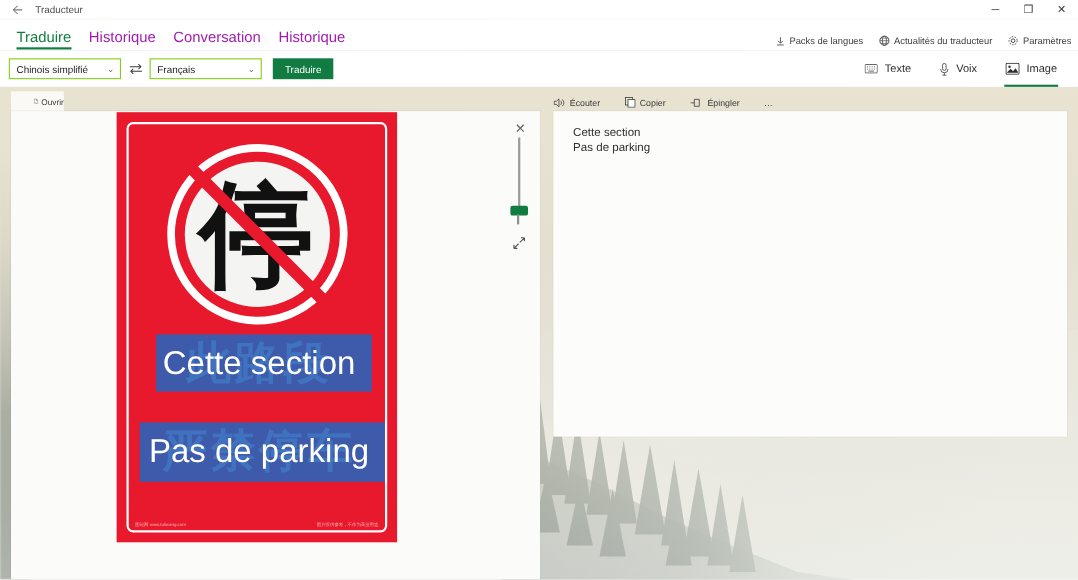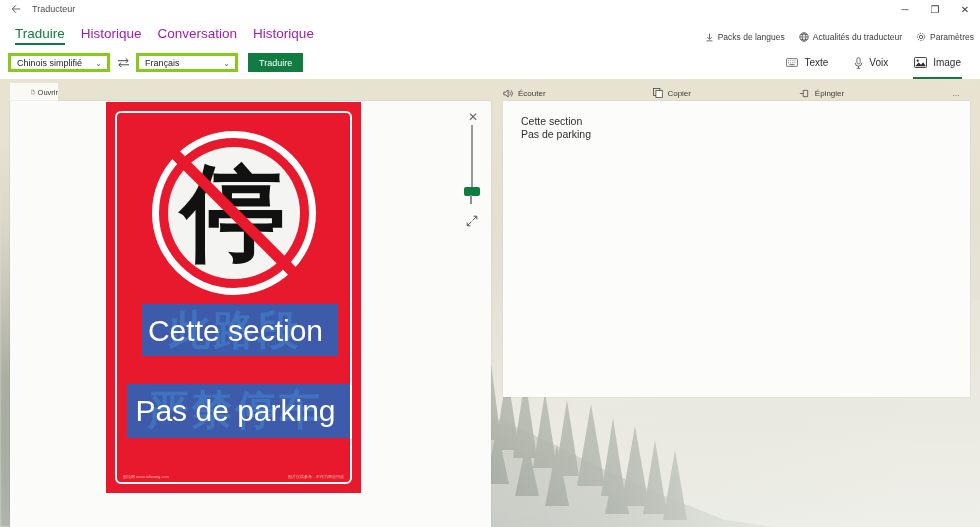--- a/index.html
+++ b/index.html
@@ -121,21 +121,21 @@
     position: relative;
     height: 33px;
     background: #ffffff;
     display: flex;
     align-items: center;
     padding-left: 8px;
   }
   .lang-select {
     position: relative;
     width: 102px; height: 19px;
-    border: 3px solid #84cc16;
+    border: 1px solid #84cc16;
     background: #fff;
     display: flex; align-items: center;
     padding: 0 6px;
     font-size: 9px; color: #242424;
   }
   .lang-select .chev {
     position: absolute; right: 5px; top: 50%;
     transform: translateY(-50%);
     color: #666; font-size: 8px;
   }
@@ -350,21 +350,21 @@
     position: absolute;
     left: 503px; top: 22px;
     width: 467px; height: 296px;
     background: #fcfcfb;
     box-shadow: 0 0 0 .5px rgba(0,0,0,.06);
   }
   #result-toolbar {
     position: absolute;
     left: 0; top: -16px;
     width: 467px; height: 16px;
-    display: flex; align-items: center; justify-content: space-between;
+    display: flex; align-items: center; justify-content: flex-start;
     gap: 22px;
     padding-right: 10px;
   }
   .rt-item {
     display: flex; align-items: center; gap: 4px;
     font-size: 8px; color: #3a3a3a;
     white-space: nowrap;
   }
   #result-text {
     position: absolute;

